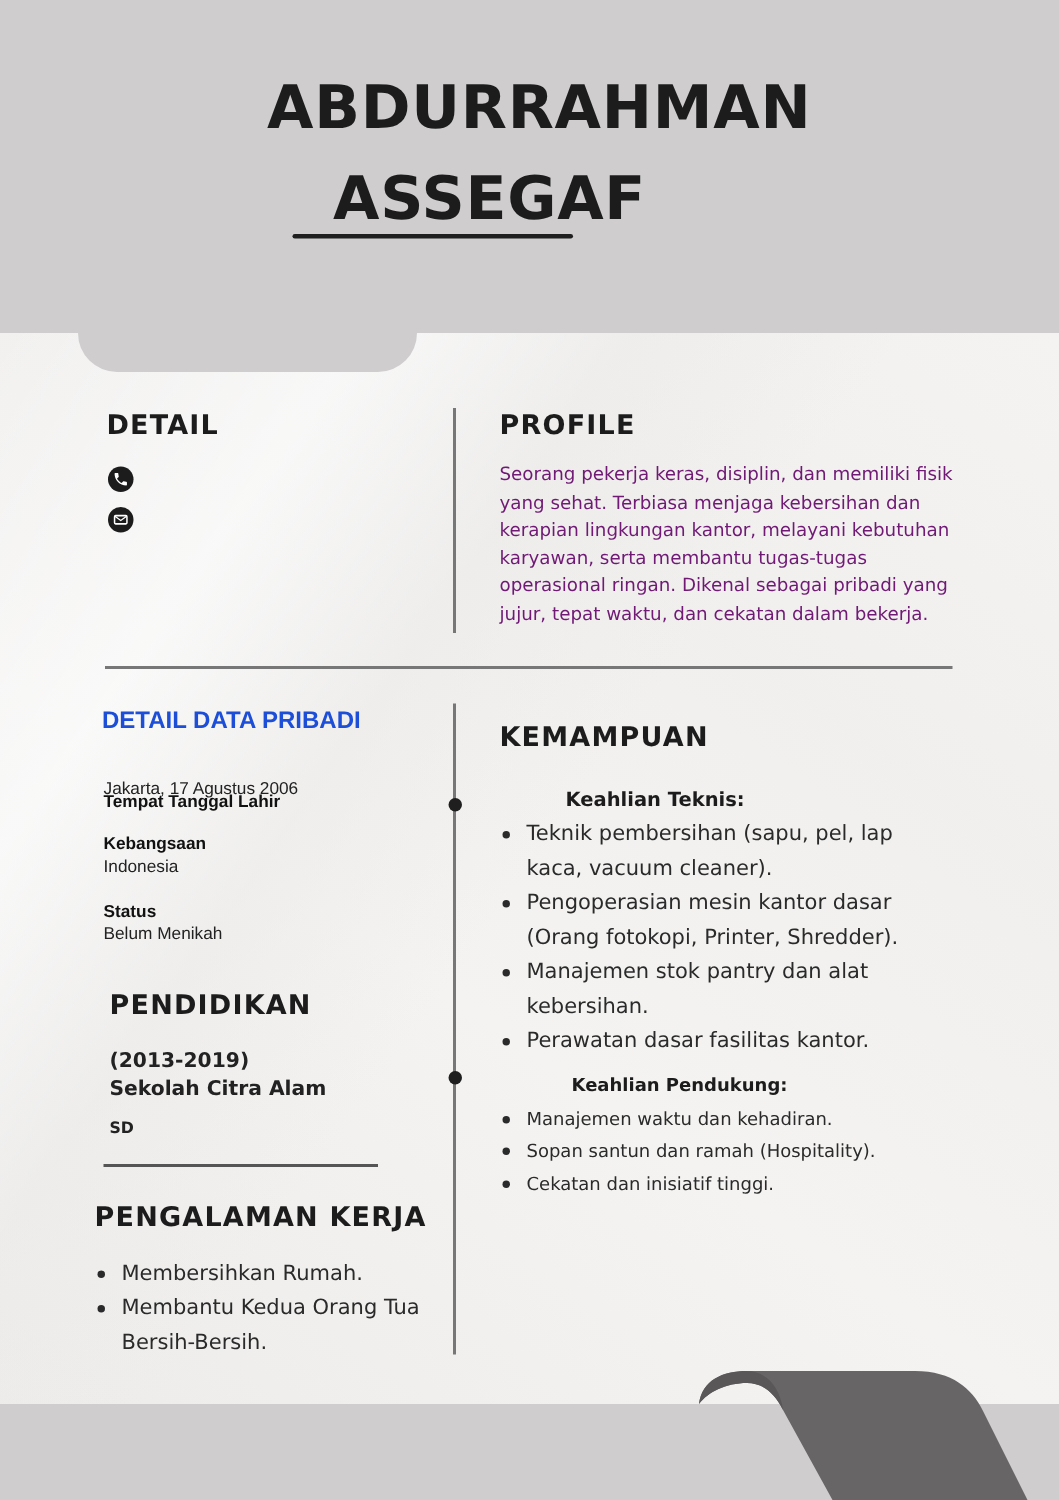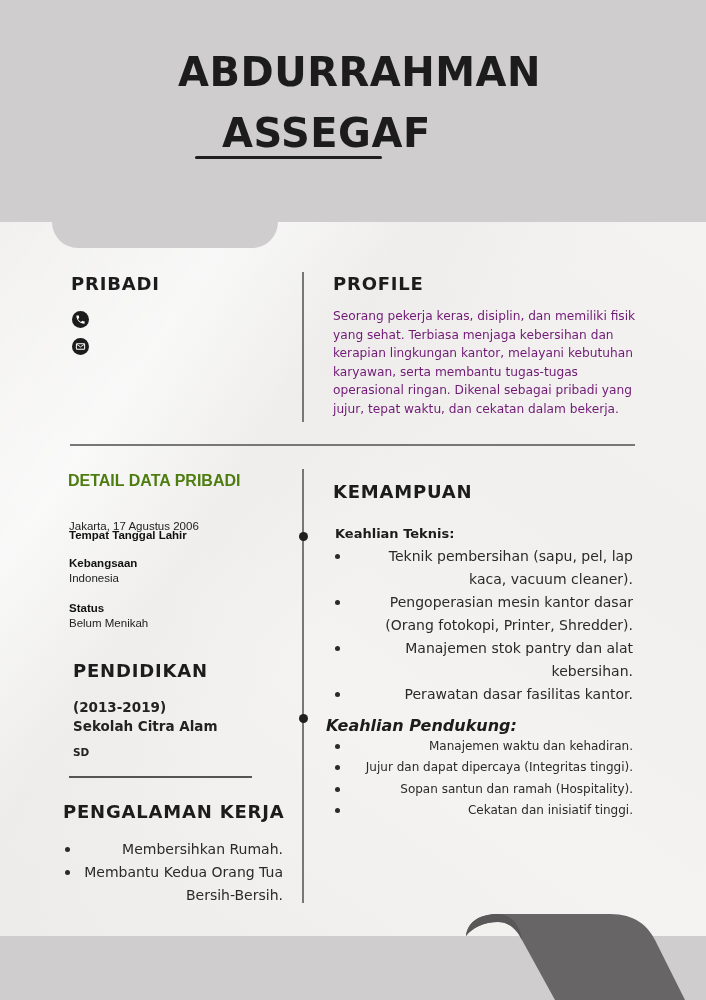--- a/index.html
+++ b/index.html
@@ -51,68 +51,68 @@
     background: #1c1c1c; display: flex; align-items: center; justify-content: center;
   }
 
   .profile-text {
     position: absolute; left: 333px; top: 307px; width: 310px;
     font-size: 12.2px; line-height: 18.6px; color: #701a75;
   }
 
   .detail-title {
     position: absolute; left: 68px; top: 472px;
-    font-family: "Liberation Sans", sans-serif; font-weight: bold; font-size: 16px; color: #4d7c0f;
+    font-family: "Liberation Sans", sans-serif; font-weight: bold; font-size: 16px; color: #1d4ed8;
   }
   .detail-label {
     position: absolute; left: 69px; font-family: "Liberation Sans", sans-serif;
     font-weight: bold; font-size: 11.5px; color: #111;
   }
   .detail-value {
     position: absolute; left: 69px; font-family: "Liberation Sans", sans-serif;
     font-size: 11.5px; color: #222;
   }
 
   .edu-years, .edu-school {
     position: absolute; left: 73px; font-weight: bold; font-size: 13.5px; color: #222;
   }
   .edu-level { position: absolute; left: 73px; top: 746px; font-weight: bold; font-size: 10.5px; color: #222; }
 
-  ul.bullets { position: absolute; list-style: none; text-align: right; }
+  ul.bullets { position: absolute; list-style: none; }
   ul.bullets li { position: relative; padding-left: 18px; color: #2a2a2a; }
   ul.bullets li::before {
     content: ""; position: absolute; left: 2px; width: 5px; height: 5px;
     border-radius: 50%; background: #2a2a2a;
   }
   .exp-list { left: 63px; top: 838px; width: 220px; font-size: 14px; line-height: 23px; }
   .exp-list li::before { top: 9px; }
   .tech-list { left: 333px; top: 545px; width: 300px; font-size: 14px; line-height: 23px; }
   .tech-list li::before { top: 9px; }
   .support-list { left: 333px; top: 736px; width: 300px; font-size: 12px; line-height: 21.3px; }
   .support-list li::before { top: 8px; width: 4.5px; height: 4.5px; }
 
-  .sub-h { position: absolute; font-weight: bold; font-size: 13px; color: #1c1c1c; }
+  .sub-h { position: absolute; font-weight: bold; font-size: 13px; color: #1c1c1c; margin-left: 42px; }
 
   .footer {
     position: absolute; left: 0; top: 936px; width: 706px; height: 64px; background: #cfcdce;
   }
   .ribbon { position: absolute; left: 460px; top: 910px; width: 246px; height: 90px; }
 </style>
 </head>
 <body>
 
 <div class="bg-sheen"></div>
 
 <div class="header"></div>
 <div class="header-tab"></div>
 <div class="name first">ABDURRAHMAN</div>
 <div class="name last">ASSEGAF</div>
 <div class="name-underline"></div>
 
-<div class="h2" style="left:71px; top:275px;">PRIBADI</div>
+<div class="h2" style="left:71px; top:275px;">DETAIL</div>
 <div class="icon" style="left:72px; top:311px;">
   <svg width="11" height="11" viewBox="0 0 24 24">
       <path fill="#fff" d="M6.6 10.8c1.4 2.8 3.8 5.1 6.6 6.6l2.2-2.2c.3-.3.7-.4 1-.2 1.1.4 2.3.6 3.6.6.6 0 1 .4 1 1V20c0 .6-.4 1-1 1C10.6 21 3 13.4 3 4c0-.6.4-1 1-1h3.5c.6 0 1 .4 1 1 0 1.3.2 2.5.6 3.6.1.3 0 .7-.2 1l-2.3 2.2z"></path>
     </svg>
 </div>
 <div class="icon" style="left:72px; top:338px;">
   <svg width="11" height="11" viewBox="0 0 24 24">
       <rect x="3" y="6" width="18" height="12" rx="1.5" fill="none" stroke="#fff" stroke-width="2.2"></rect>
       <path d="M3.5 7l8.5 6 8.5-6" fill="none" stroke="#fff" stroke-width="2"></path>
     </svg>
@@ -148,24 +148,23 @@
 </ul>
 
 <div class="h2" style="left:333px; top:483px;">KEMAMPUAN</div>
 <div class="sub-h" style="left:335px; top:526px;">Keahlian Teknis:</div>
 <ul class="bullets tech-list">
   <li>Teknik pembersihan (sapu, pel, lap kaca, vacuum cleaner).</li>
   <li>Pengoperasian mesin kantor dasar (Orang fotokopi, Printer, Shredder).</li>
   <li>Manajemen stok pantry dan alat kebersihan.</li>
   <li>Perawatan dasar fasilitas kantor.</li>
 </ul>
-<div class="sub-h" style="left:326px; top:716px; font-size:16px;font-style:italic;">Keahlian Pendukung:</div>
+<div class="sub-h" style="left:339px; top:716px; font-size:12px;">Keahlian Pendukung:</div>
 <ul class="bullets support-list">
   <li>Manajemen waktu dan kehadiran.</li>
-  <li>Jujur dan dapat dipercaya (Integritas tinggi).</li>
   <li>Sopan santun dan ramah (Hospitality).</li>
   <li>Cekatan dan inisiatif tinggi.</li>
 </ul>
 
 <div class="footer"></div>
 <svg class="ribbon" viewBox="0 0 246 90">
   <path d="M6 26 C8 10 22 4 38 4 L150 4 C175 4 188 16 195 30 L225 90 L95 90 L62 30 C56 18 48 12 38 12 C24 12 12 18 6 26 Z" fill="#686567"></path>
   <path d="M6 26 C8 10 22 4 38 4 C50 4 60 14 62 30 C56 18 48 12 38 12 C24 12 12 18 6 26 Z" fill="#5a5759"></path>
 </svg>
 

